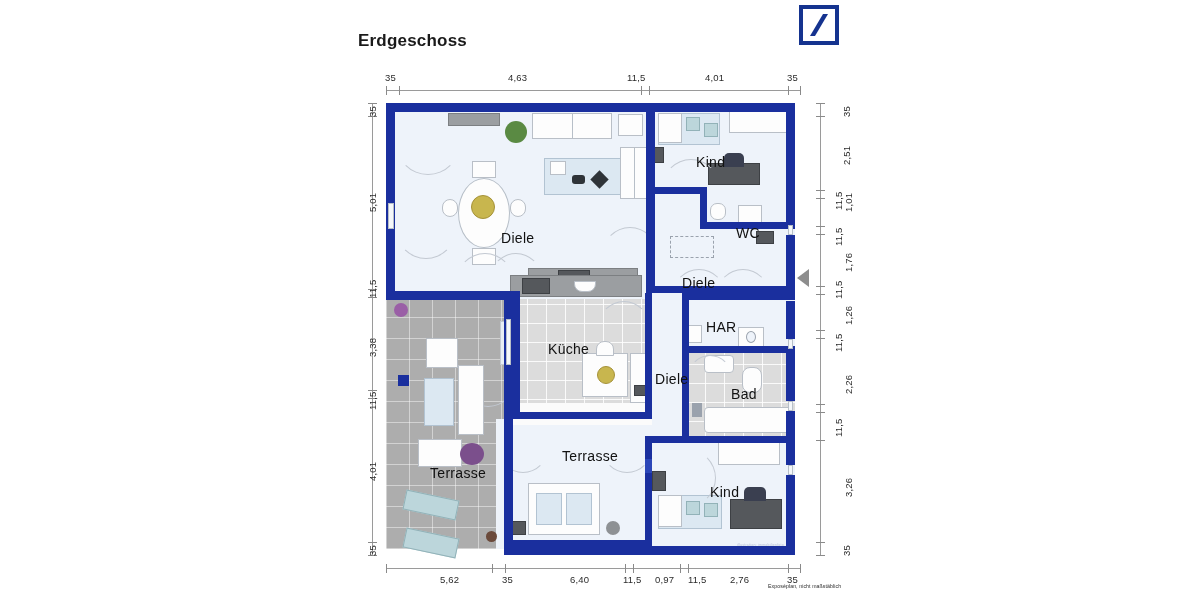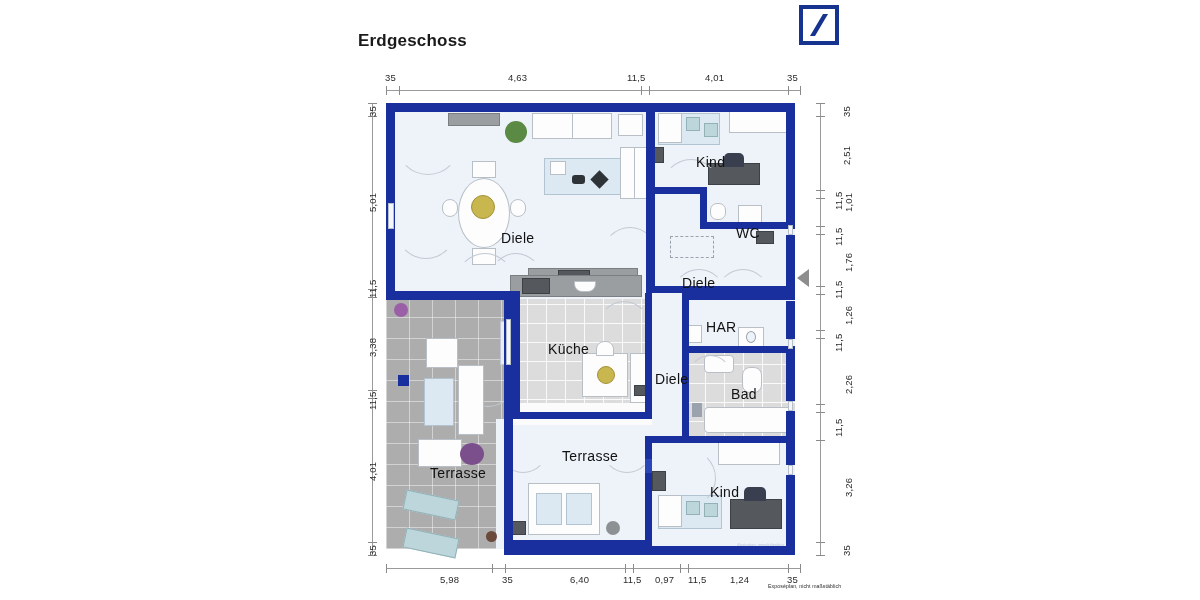--- a/index.html
+++ b/index.html
@@ -230,27 +230,27 @@
     <div class="tick v" style="left:386px; top:564px;"></div>
     <div class="tick v" style="left:492px; top:564px;"></div>
     <div class="tick v" style="left:505px; top:564px;"></div>
     <div class="tick v" style="left:625px; top:564px;"></div>
     <div class="tick v" style="left:633px; top:564px;"></div>
     <div class="tick v" style="left:680px; top:564px;"></div>
     <div class="tick v" style="left:688px; top:564px;"></div>
     <div class="tick v" style="left:788px; top:564px;"></div>
     <div class="tick v" style="left:800px; top:564px;"></div>
 
-    <div class="dimlabel" style="left:440px; top:574px;">5,98</div>
+    <div class="dimlabel" style="left:440px; top:574px;">5,62</div>
     <div class="dimlabel" style="left:502px; top:574px;">35</div>
     <div class="dimlabel" style="left:570px; top:574px;">6,40</div>
     <div class="dimlabel" style="left:623px; top:574px;">11,5</div>
     <div class="dimlabel" style="left:655px; top:574px;">0,97</div>
     <div class="dimlabel" style="left:688px; top:574px;">11,5</div>
-    <div class="dimlabel" style="left:730px; top:574px;">1,24</div>
+    <div class="dimlabel" style="left:730px; top:574px;">2,76</div>
     <div class="dimlabel" style="left:787px; top:574px;">35</div>
   </div>
 
   <div id="entry-marker"></div>
 
   <div id="plan">
 
     <div class="room" style="left:6px; top:6px; width:260px; height:192px;"></div>
     <div class="room" style="left:266px; top:6px; width:143px; height:190px;"></div>
     <div class="room" style="left:6px; top:190px; width:403px; height:70px;"></div>

